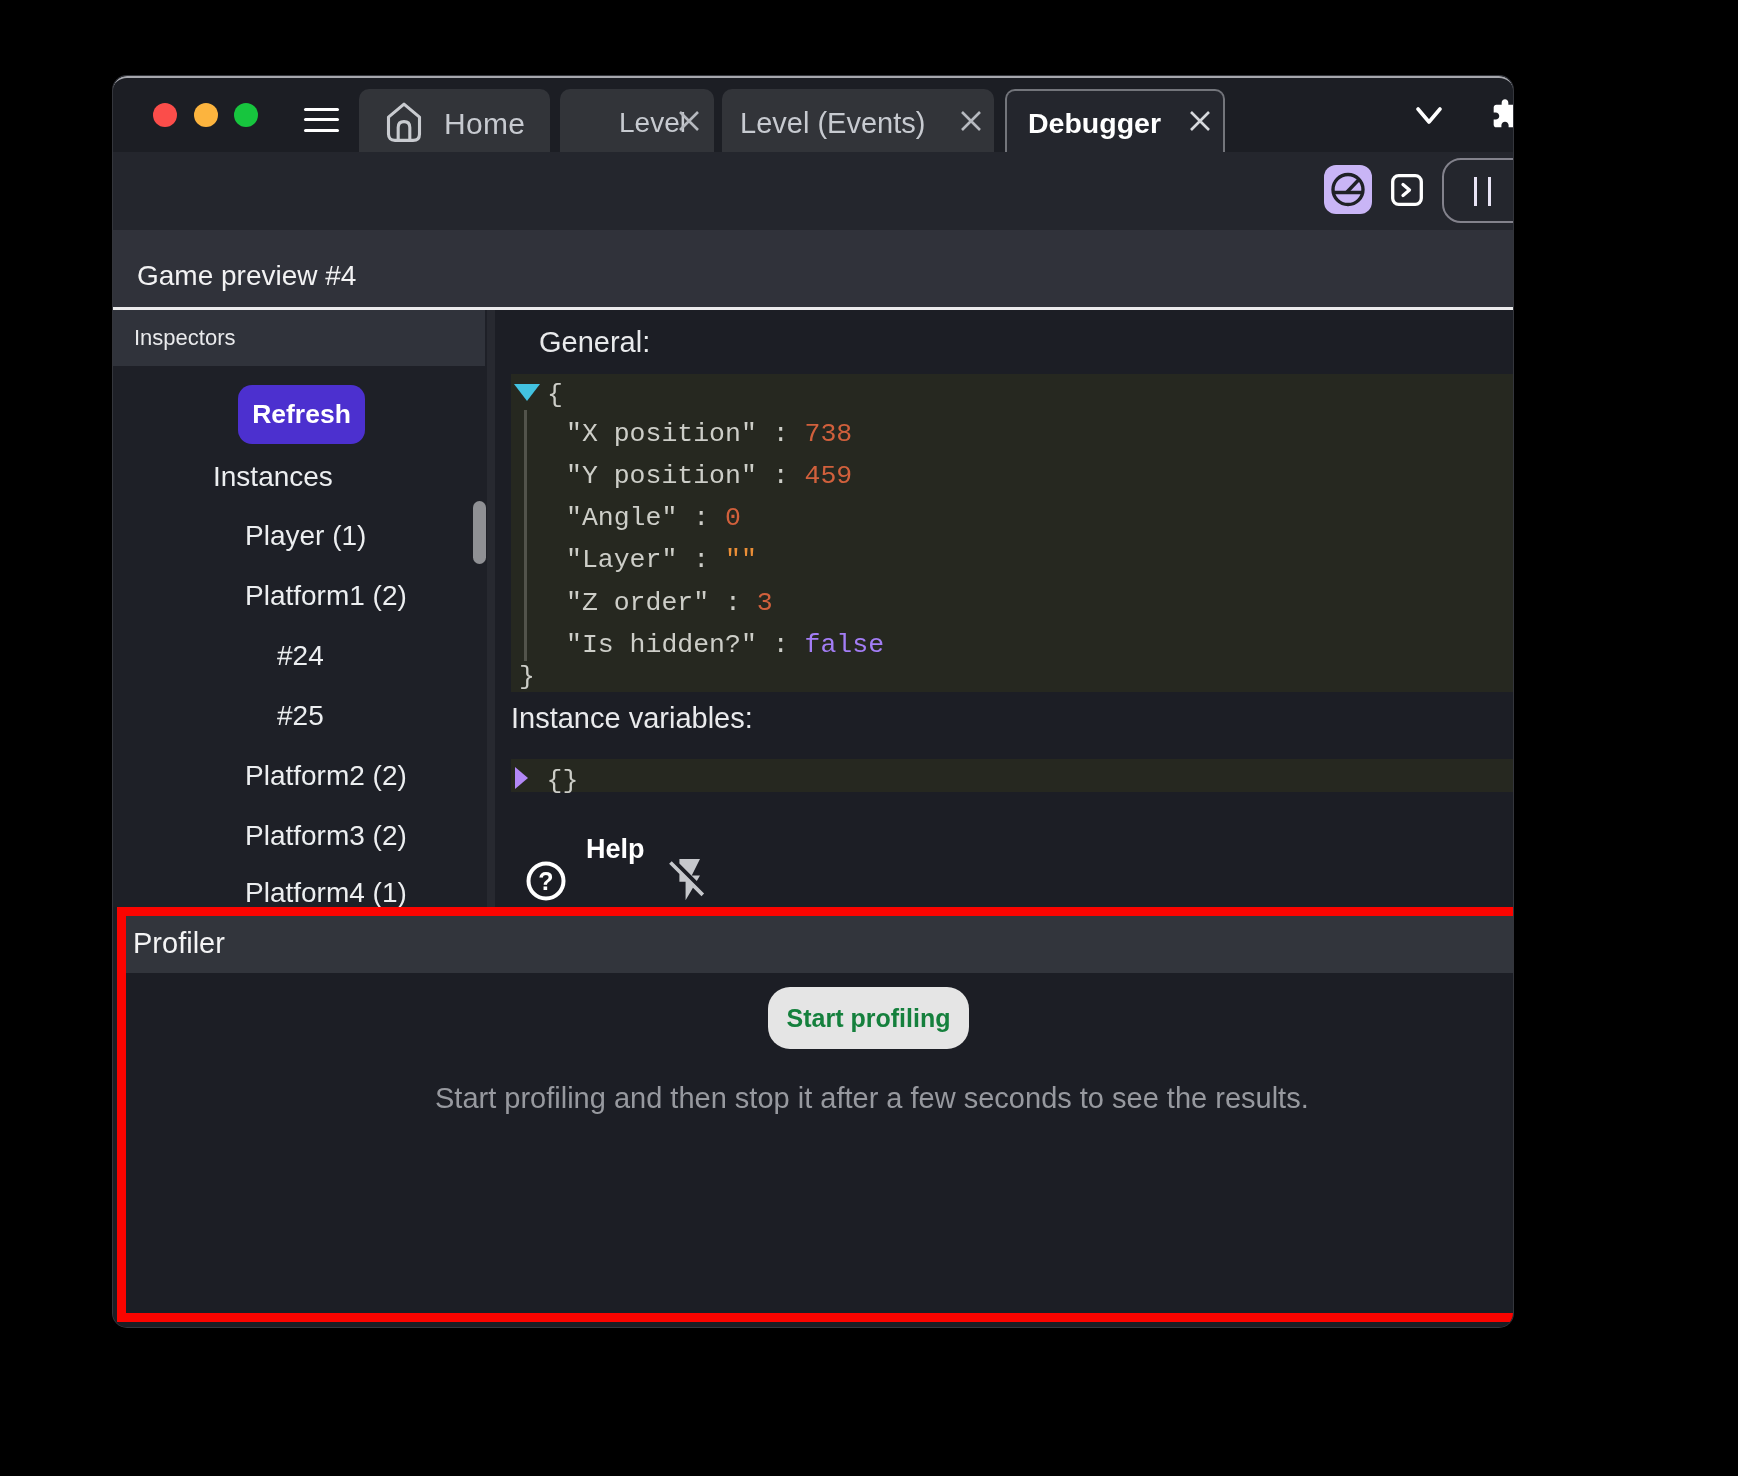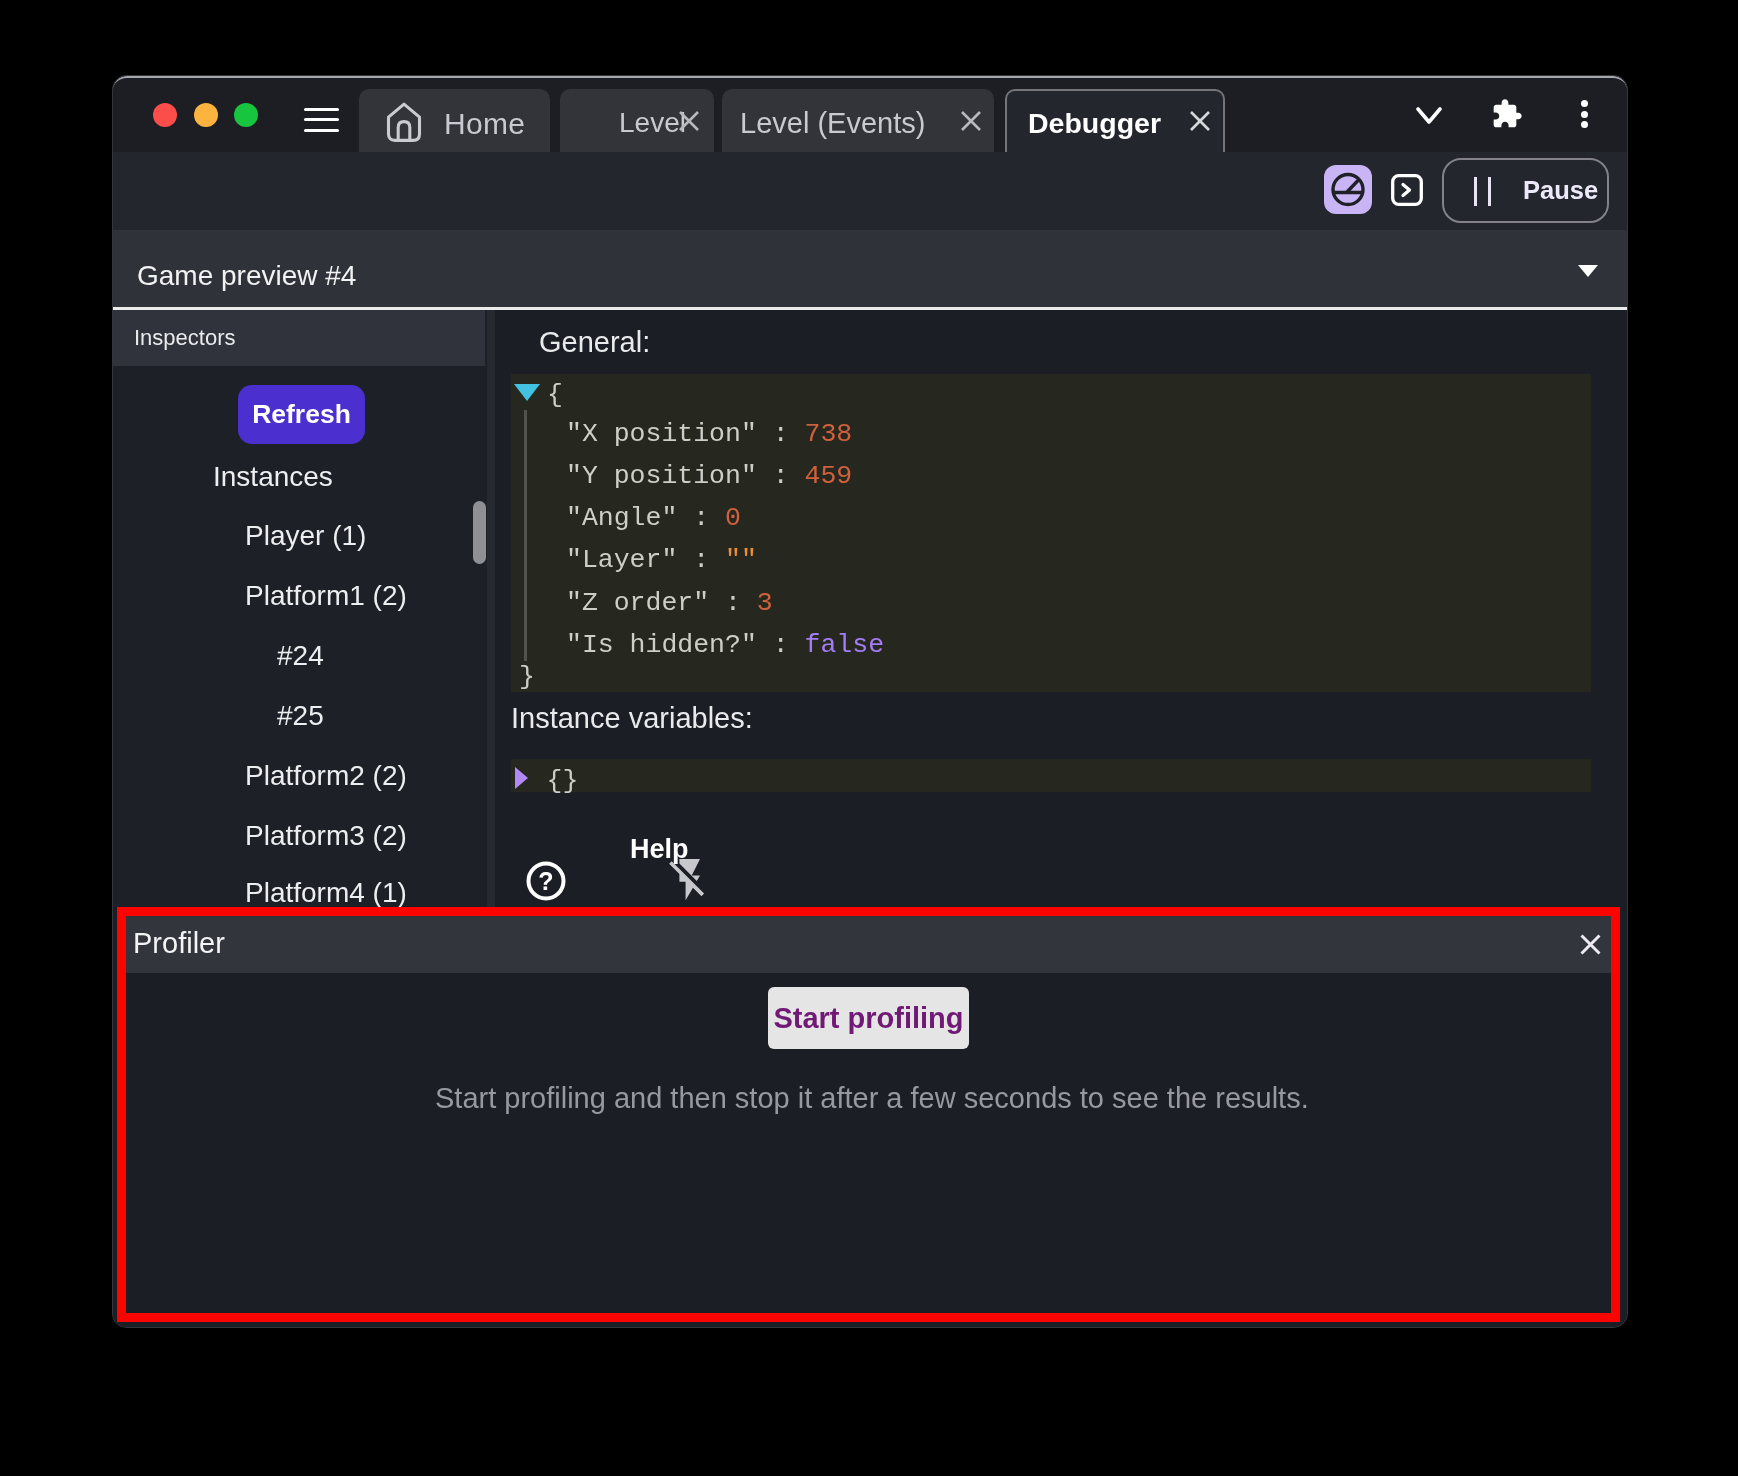--- a/index.html
+++ b/index.html
@@ -1,20 +1,20 @@
 <!DOCTYPE html>
 <html><head>
 <meta charset="utf-8">
 <style>
   * { margin:0; padding:0; box-sizing:border-box; }
   html,body { width:1738px; height:1476px; background:#000; overflow:hidden; }
   body { font-family:"Liberation Sans", sans-serif; position:relative; }
   .abs { position:absolute; }
   .win {
-    position:absolute; left:113px; top:76px; width:1514px; height:1251px;
+    position:absolute; left:113px; top:76px; width:1400px; height:1251px;
     background:#1c1e25; border-radius:14px; overflow:hidden;
     box-shadow: 0 0 0 1px #34363c;
     text-decoration: underline;
   }
   .win::after{ content:""; position:absolute; inset:0; border-radius:14px;
     border-top:2px solid rgba(190,192,198,0.85); pointer-events:none; z-index:50;}
   .tabbar { position:absolute; left:0; top:0; width:100%; height:76px; background:#1c1e24; }
   .dot { position:absolute; width:24px; height:24px; border-radius:50%; top:27px; }
   .burger { position:absolute; width:35px; height:3.2px; border-radius:2px; background:#fff; left:191px; }
   .tab { position:absolute; top:13px; height:63px; background:#323439; border-radius:10px 10px 0 0; }
@@ -137,26 +137,26 @@
   <div class="codeblock" style="left:398px; top:683px; width:1080px; height:33px;"></div>
   <svg class="abs" style="left:402px; top:691px;" width="13" height="22" viewBox="0 0 13 22">
     <path d="M0 0 L13 11 L0 22 Z" fill="#b388f7"></path>
   </svg>
   <div class="t mono" style="left:433.5px; top:691.5px;">{}</div>
 
   <svg class="abs" style="left:413px; top:785px;" width="40" height="40" viewBox="0 0 40 40">
     <circle cx="20" cy="20" r="17.5" fill="none" stroke="#fff" stroke-width="4"></circle>
     <text x="20" y="29" font-family="Liberation Sans, sans-serif" font-size="25" font-weight="700" fill="#fff" text-anchor="middle">?</text>
   </svg>
-  <div class="t" style="left:473px; top:760px; font-size:27px; font-weight:700; color:#fff;margin-left:44px;">Help</div>
+  <div class="t" style="left:473px; top:760px; font-size:27px; font-weight:700; color:#fff;">Help</div>
   <svg class="abs" style="left:552px; top:779px;" width="49.4" height="49.4" viewBox="0 0 24 24">
     <path fill="#c6c8cc" d="M3.27 3L2 4.27l5 5V13h3v9l3.58-6.14L17.73 20 19 18.73 3.27 3zM17 10h-4l4-8H7v2.18l8.46 8.46L17 10z"></path>
   </svg>
 
   <div class="redbox"></div>
   <div class="profhead"></div>
   <div class="t" style="left:20px; top:853px; font-size:29px; color:#f4f4f5;">Profiler</div>
   <svg class="abs" style="left:1467px; top:858px;" width="21" height="21" viewBox="0 0 21 21">
     <path d="M1.5 1.5 L19.5 19.5 M19.5 1.5 L1.5 19.5" stroke="#eceaf2" stroke-width="3"></path>
   </svg>
-  <div class="abs" style="left:655px; top:911px; width:201px; height:62px; border-radius:6px; background:#e5e5e5; display:flex; align-items:center; justify-content:center; font-size:29px; font-weight:700; color:#701a75;">Start profiling</div>
+  <div class="abs" style="left:655px; top:911px; width:201px; height:62px; border-radius:22px; background:#e5e5e5; display:flex; align-items:center; justify-content:center; font-size:25px; font-weight:700; color:#15803d;">Start profiling</div>
   <div class="t" style="left:322px; top:1008px; font-size:29px; color:#97999f;">Start profiling and then stop it after a few seconds to see the results.</div>
 </div>
 
 </body></html>

